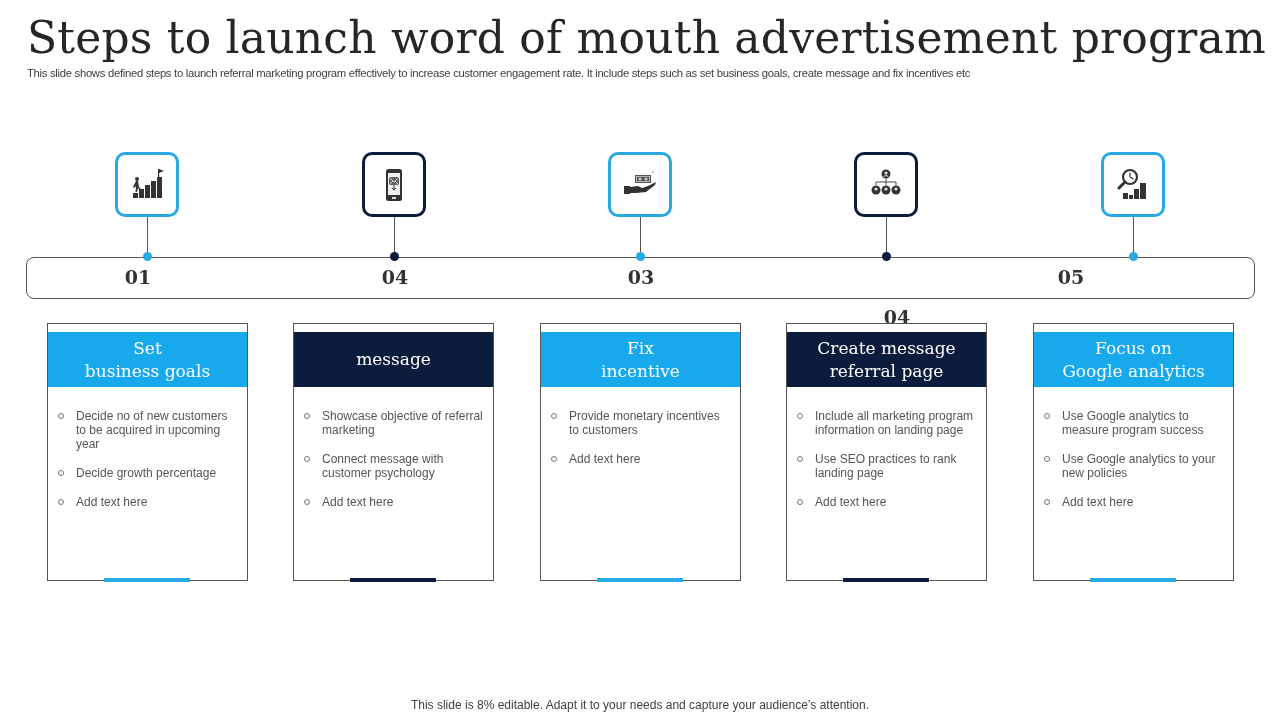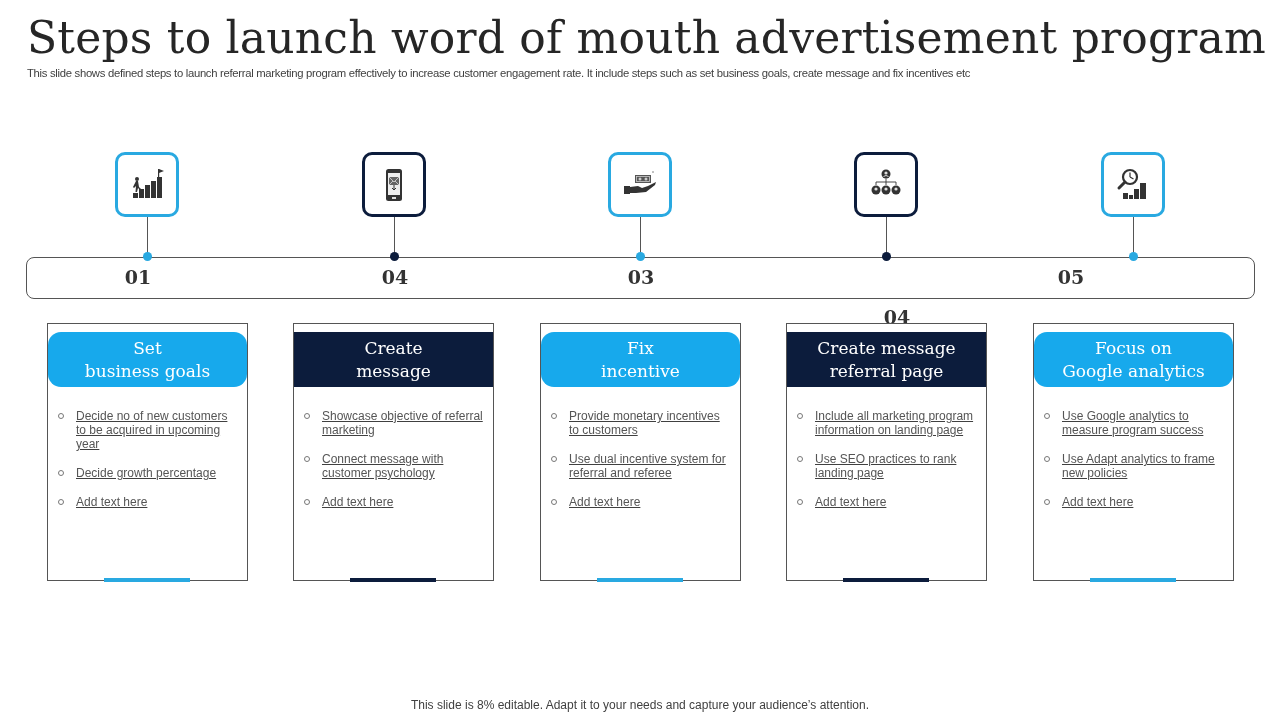--- a/index.html
+++ b/index.html
@@ -40,23 +40,23 @@
   .card {
     position: absolute; top: 323px; width: 201px; height: 258px;
     border: 1px solid #555; background: #fff;
   }
   .card-head {
     position: absolute; left: 0; right: 0; top: 8px; height: 55px;
     color: #fff; text-align: center;
     font-family: "DejaVu Serif", "Liberation Serif", serif; font-size: 17px; line-height: 23px;
     display: flex; flex-direction: column; justify-content: center;
   }
-  .card-head.light { background: #17a9ec; border-radius: 13px; }
+  .card-head.light { background: #17a9ec; }
   .card-head.dark { background: #0c1c3c; }
-  .card-list { position: absolute; left: 10px; right: 8px; top: 85px; list-style: none; text-decoration: underline; }
+  .card-list { position: absolute; left: 10px; right: 8px; top: 85px; list-style: none; }
   .card-list li {
     position: relative; padding-left: 18px; font-size: 12px; line-height: 14px;
     color: #555; margin-bottom: 15px;
   }
   .card-list li .bullet {
     position: absolute; left: 0; top: 4px; width: 6px; height: 6px;
     border: 1px solid #777; border-radius: 50%;
   }
   .card-accent { position: absolute; bottom: -2px; height: 4px; width: 86px; left: 56px; }
   .card-accent.light { background: #29a9e1; }
@@ -172,39 +172,37 @@
   <ul class="card-list">
     <li><span class="bullet"></span><span>Decide no of new customers to be acquired in upcoming year</span></li>
     <li><span class="bullet"></span><span>Decide growth percentage</span></li>
     <li><span class="bullet"></span><span>Add text here</span></li>
   </ul>
   <div class="card-accent light"></div>
 </div>
 
 <div class="card" style="left:293px;">
   <div class="card-head dark">
-    <span>Create</span>
     <span>message</span>
   </div>
   <ul class="card-list">
     <li><span class="bullet"></span><span>Showcase objective of referral marketing</span></li>
     <li><span class="bullet"></span><span>Connect message with customer psychology</span></li>
     <li><span class="bullet"></span><span>Add text here</span></li>
   </ul>
   <div class="card-accent dark"></div>
 </div>
 
 <div class="card" style="left:540px;">
   <div class="card-head light">
     <span>Fix</span>
     <span>incentive</span>
   </div>
   <ul class="card-list">
     <li><span class="bullet"></span><span>Provide monetary incentives to customers</span></li>
-    <li><span class="bullet"></span><span>Use dual incentive system for referral and referee</span></li>
     <li><span class="bullet"></span><span>Add text here</span></li>
   </ul>
   <div class="card-accent light"></div>
 </div>
 
 <div class="card" style="left:786px;">
   <div class="card-head dark">
     <span>Create message</span>
     <span>referral page</span>
   </div>
@@ -216,19 +214,19 @@
   <div class="card-accent dark"></div>
 </div>
 
 <div class="card" style="left:1033px;padding-left:24px;">
   <div class="card-head light">
     <span>Focus on</span>
     <span>Google analytics</span>
   </div>
   <ul class="card-list">
     <li><span class="bullet"></span><span>Use Google analytics to measure program success</span></li>
-    <li><span class="bullet"></span><span>Use Adapt analytics to frame new policies</span></li>
+    <li><span class="bullet"></span><span>Use Google analytics to your new policies</span></li>
     <li><span class="bullet"></span><span>Add text here</span></li>
   </ul>
   <div class="card-accent light"></div>
 </div>
 
 <p class="footer">This slide is 8% editable. Adapt it to your needs and capture your audience’s attention.</p>
 
 </body></html>

